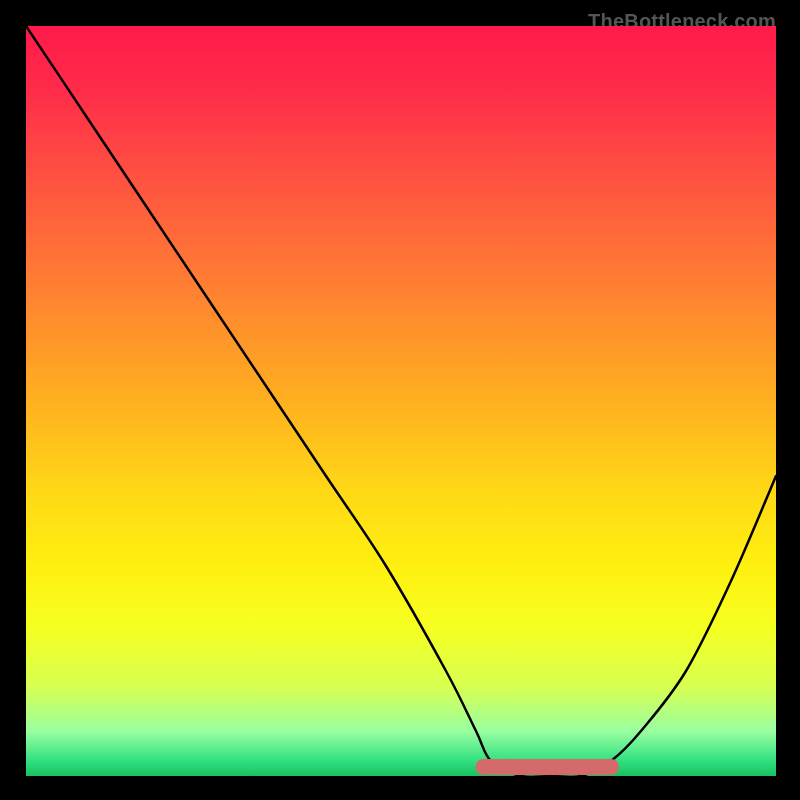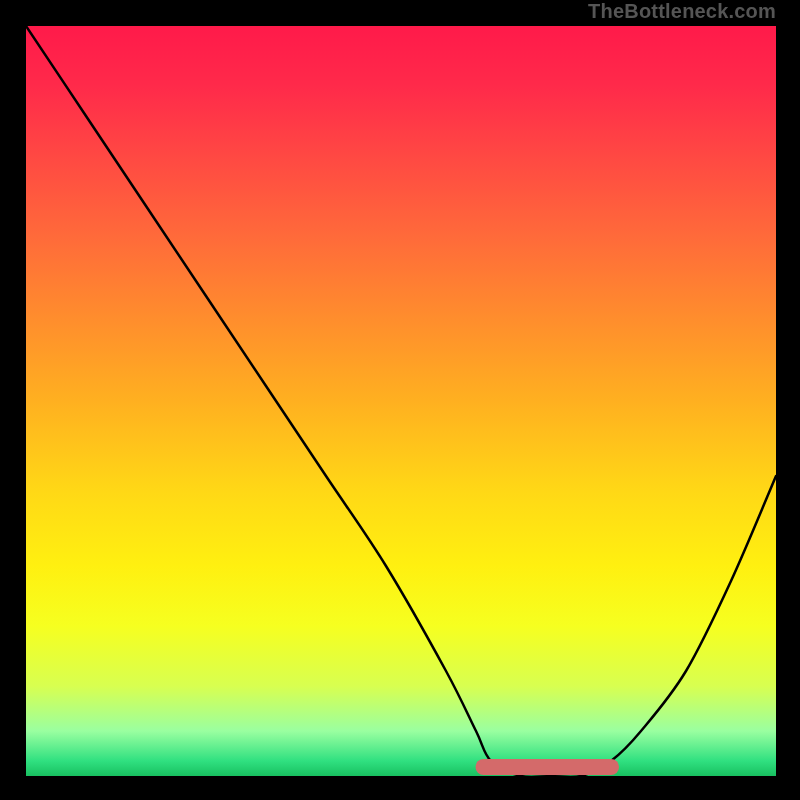--- a/index.html
+++ b/index.html
@@ -27,21 +27,21 @@
       #fff010 72%,
       #f6ff20 80%,
       #d8ff50 88%,
       #9affa0 94%,
       #30e080 98%,
       #18c060 100%
     );
   }
   .attribution {
     position: absolute;
-    top: 0;
+    top: 10px;
     right: 24px;
     font-family: Arial, Helvetica, sans-serif;
     font-size: 20px;
     font-weight: bold;
     color: #555;
     letter-spacing: 0.2px;
     margin-left: 28px;
   }
   svg.curve {
     position: absolute;

